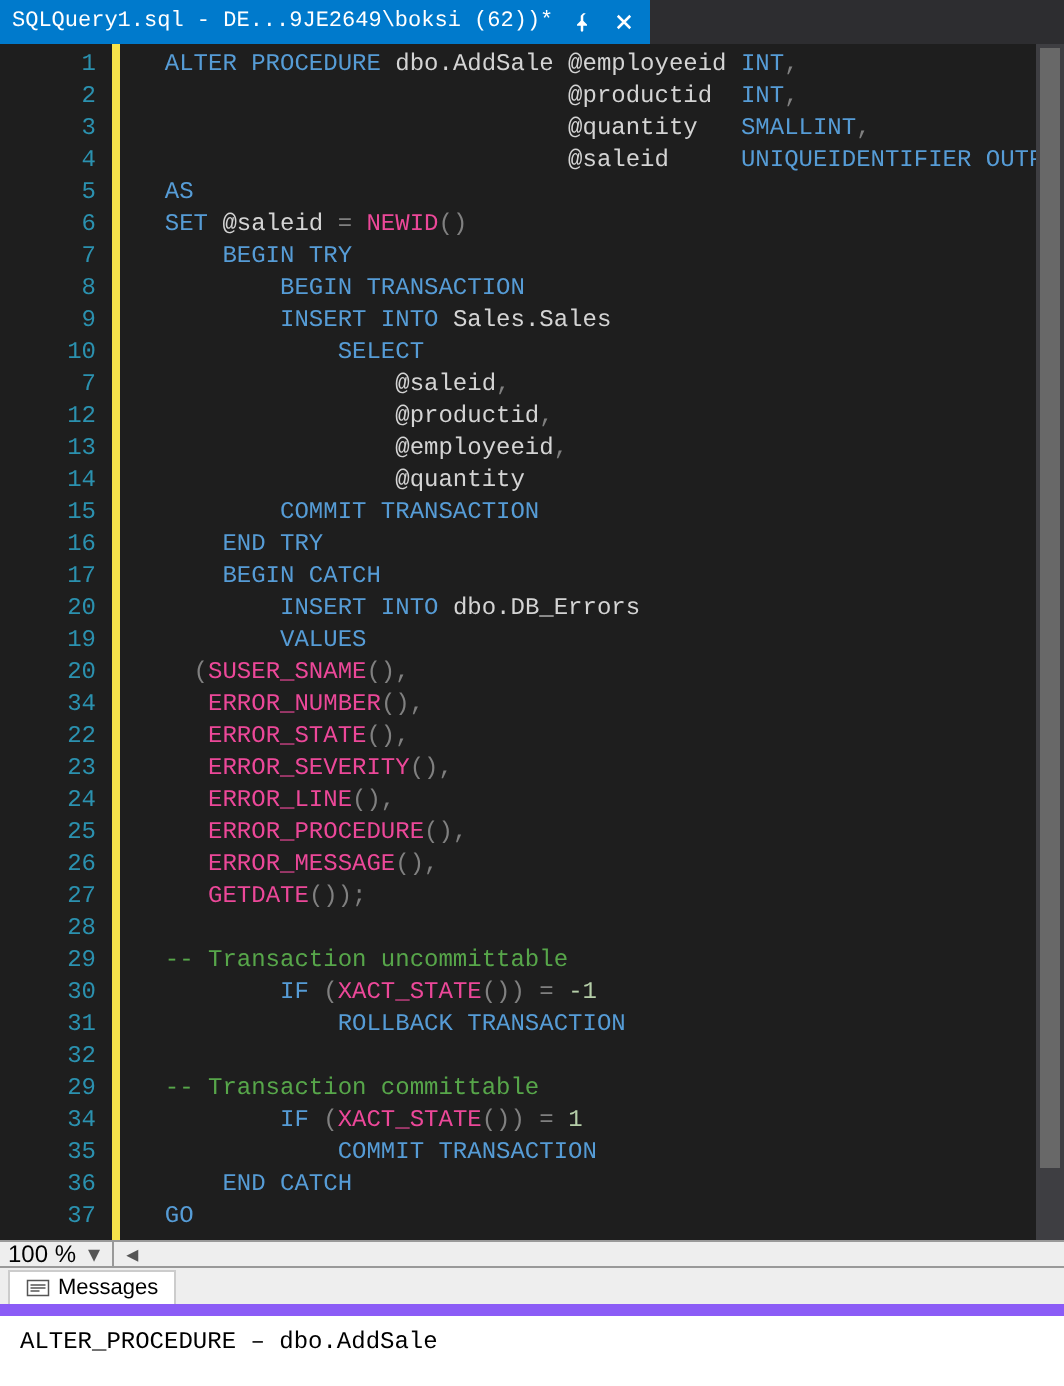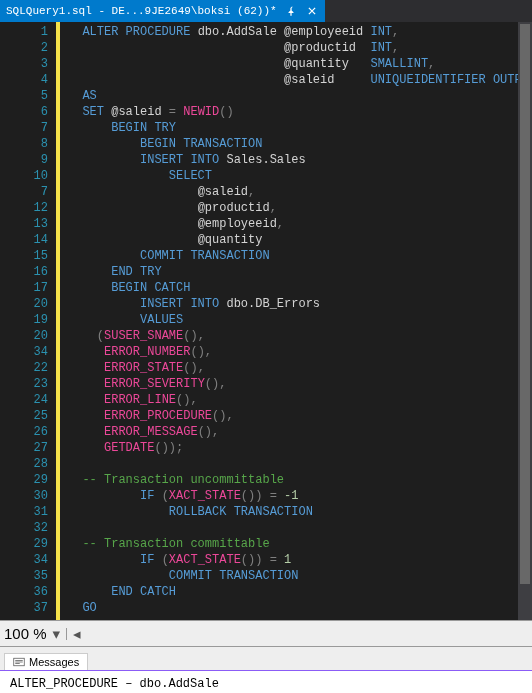--- a/index.html
+++ b/index.html
@@ -72,41 +72,41 @@
   .kw { color: #569cd6; }
   .fn { color: #ec4899; }
   .id { color: #d4d4d4; }
   .var { color: #d4d4d4; }
   .pn { color: #d4d4d4; }
   .gray { color: #808080; }
   .cmt { color: #57a64a; }
   .num { color: #b5cea8; }
   .type { color: #569cd6; }
   .zoom-bar {
-    height: 27px;
+    height: 14px;
     background: #eee;
     border-top: 1px solid #999;
     border-bottom: 1px solid #999;
     display: flex;
     align-items: center;
     font-family: 'Segoe UI', sans-serif;
-    font-size: 15px;
+    font-size: 12px;
     color: #000;
     padding: 0 4px;
     gap: 6px;
   }
   .zoom-sep { width:1px; height:12px; background:#999; }
   .zoom-arrows { color:#555; display:inline-flex; gap:2px; }
   .msg-tabs {
     height: 24px;
     background: #eee;
     display: flex;
     align-items: flex-end;
     padding-left: 4px;
-    border-bottom: 1px solid #8b5cf6;
+    border-bottom: 6px solid #8b5cf6;
   }
   .msg-tab {
     background: #fff;
     border: 1px solid #ccc;
     border-bottom: none;
     padding: 2px 8px;
     font-family: 'Segoe UI', sans-serif;
     font-size: 11px;
     display: flex;
     align-items: center;

